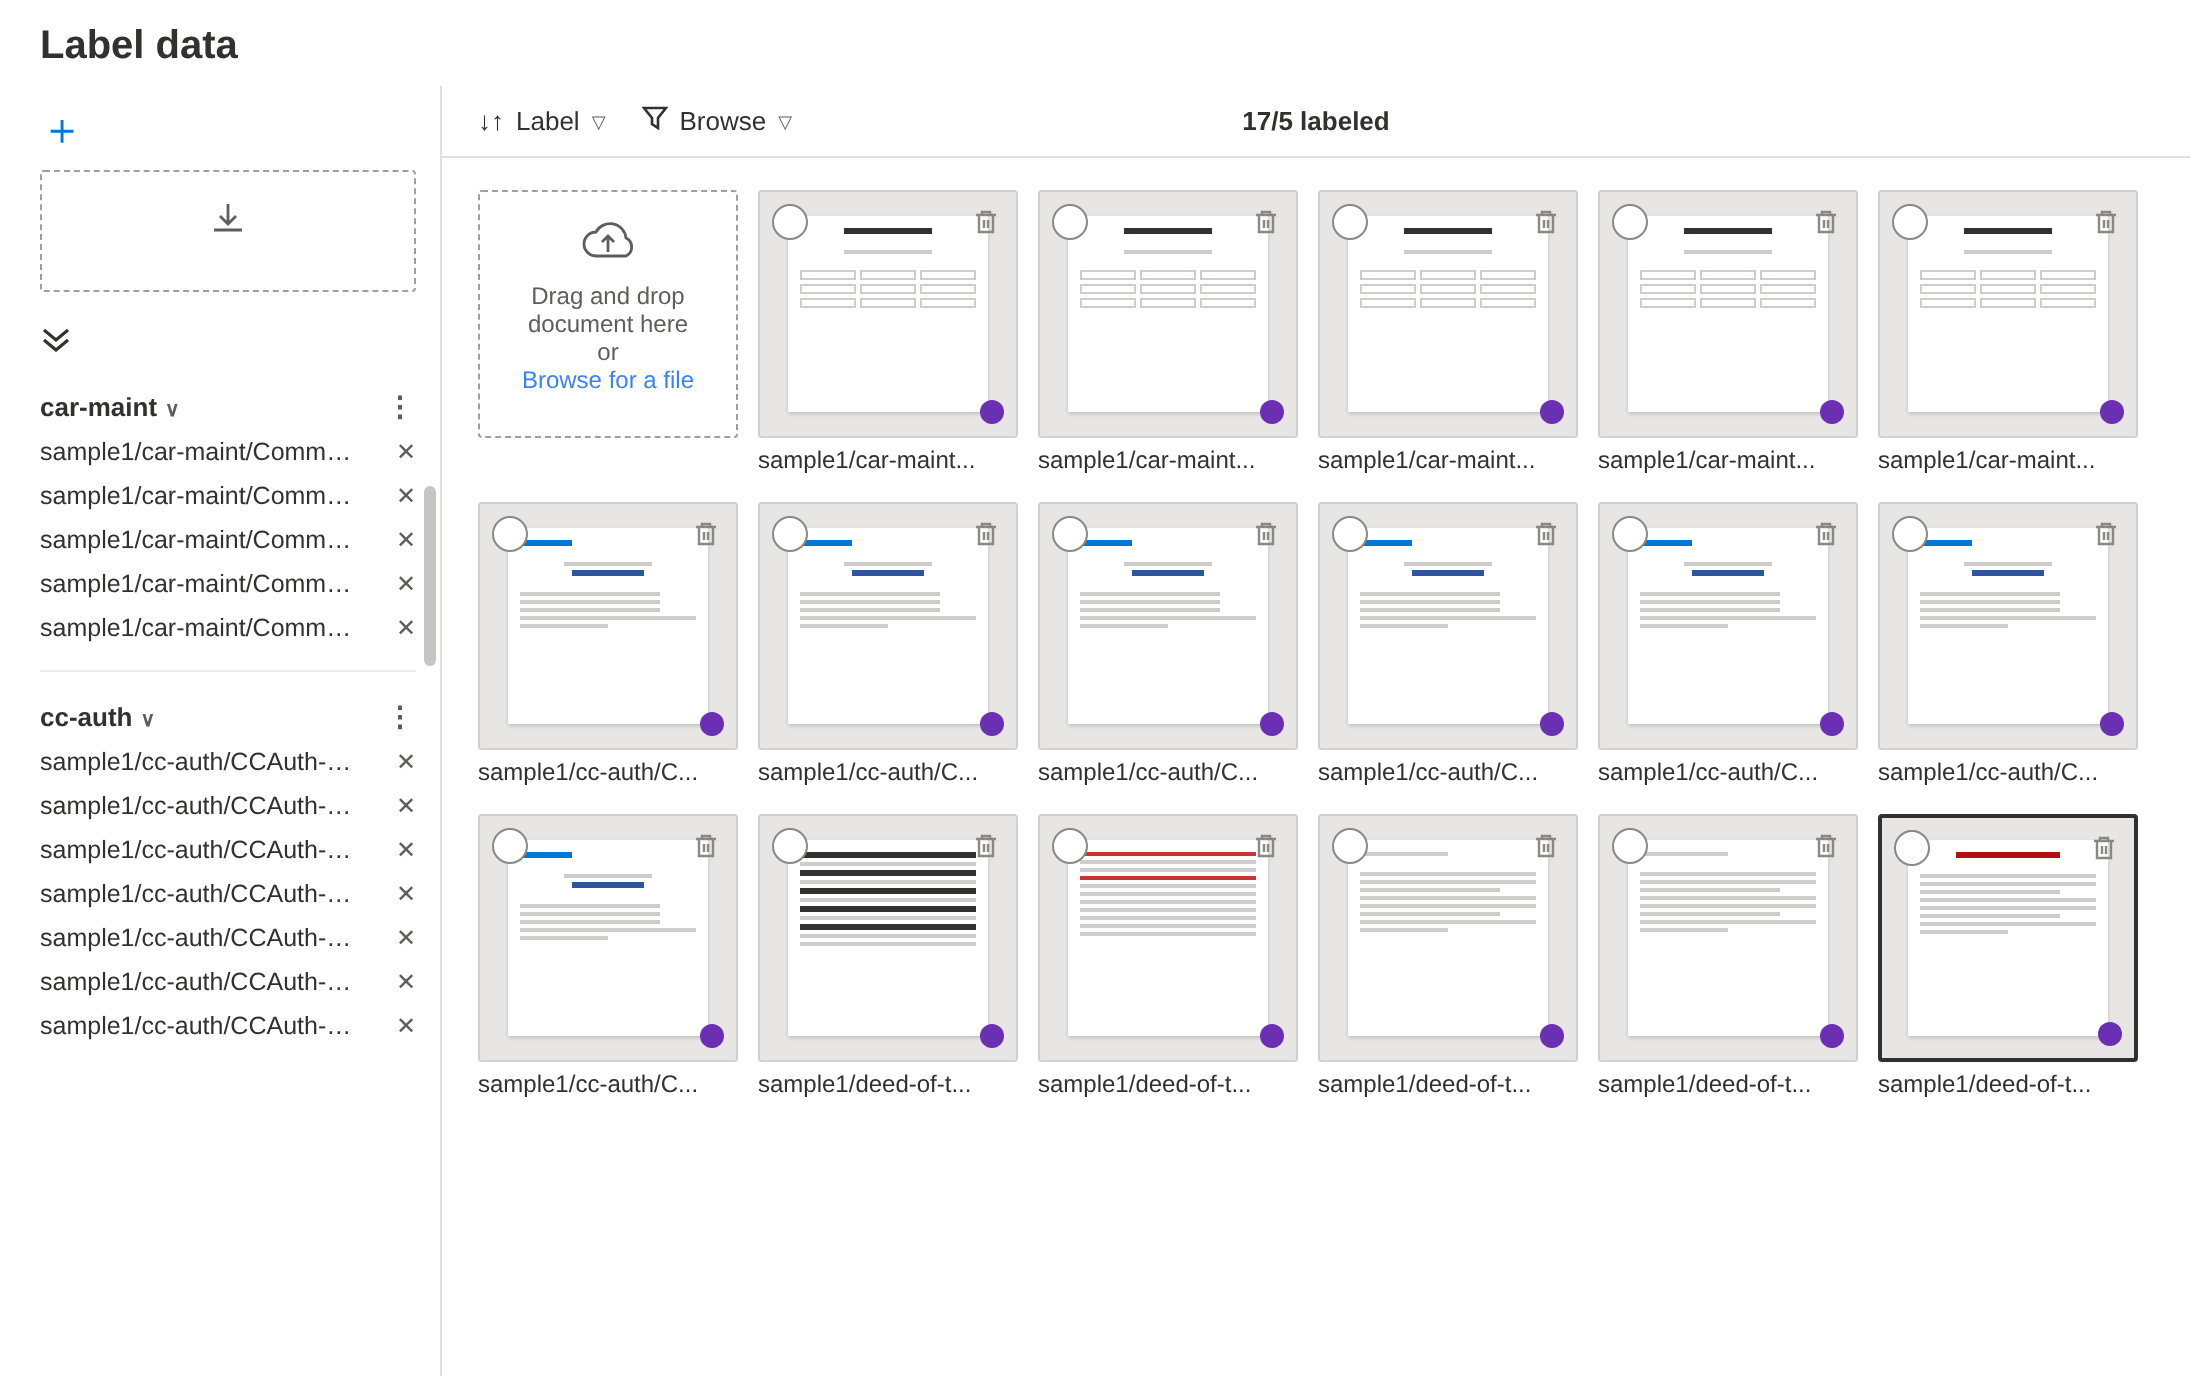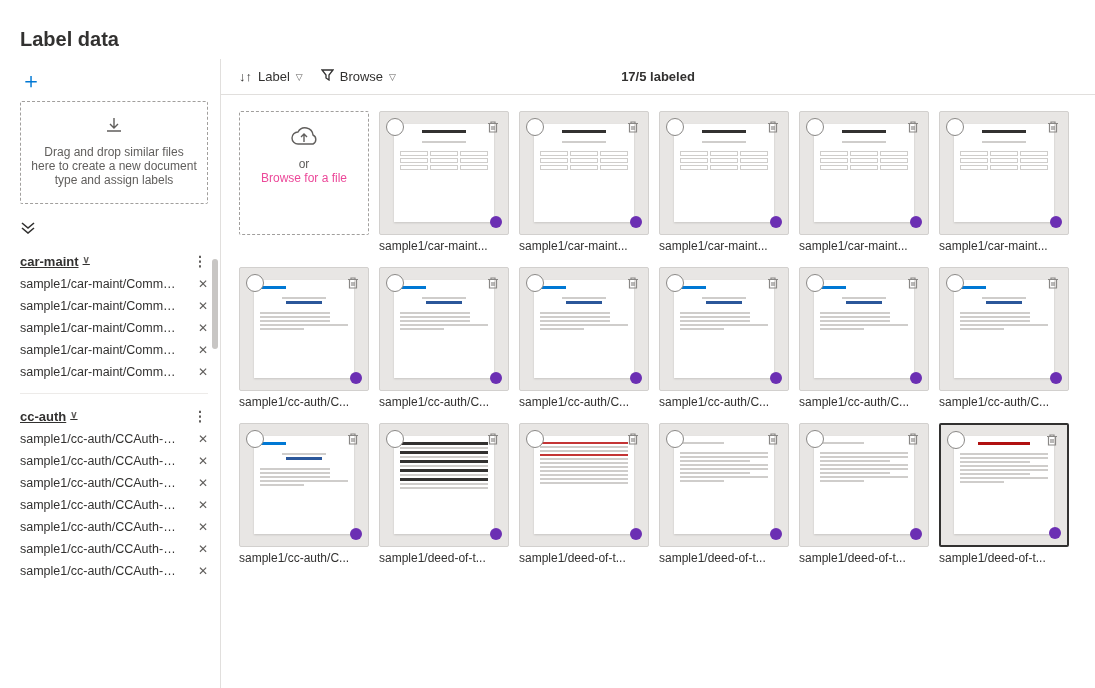--- a/index.html
+++ b/index.html
@@ -7,21 +7,21 @@
     margin: 0;
     font-family: "Segoe UI", -apple-system, sans-serif;
     font-size: 13px;
     color: #323130;
     background: #fff;
     width: 1095px;
     height: 688px;
     overflow: hidden;
   }
   .header {
-    padding: 28px 20px 8px;
+    padding: 12px 20px 8px;
   }
   .page-title {
     font-size: 20px;
     font-weight: 600;
     margin: 0;
   }
   .shell {
     display: flex;
     height: calc(100% - 42px);
   }
@@ -68,23 +68,22 @@
   }
   .group-header {
     display: flex;
     align-items: center;
     justify-content: space-between;
     font-weight: 600;
     padding: 6px 0 4px;
   }
   .group-name {
     display: flex;
-    align-items: flex-start;
+    align-items: flex-end;
     gap: 4px;
-    text-decoration: underline;
   }
   .chev { font-size: 10px; color: #605e5c; }
   .more-dots {
     color: #605e5c;
     font-size: 14px;
     letter-spacing: 1px;
     cursor: pointer;
   }
   .file-row {
     display: flex;
@@ -151,21 +150,21 @@
     height: 124px;
     text-align: center;
     padding: 14px 8px 10px;
     color: #605e5c;
     font-size: 12px;
   }
   .upload-card .cloud {
     margin-bottom: 6px;
   }
   .upload-card .cloud svg { width: 30px; height: 22px; }
-  .browse-link { color: #ec4899; cursor: pointer; }
+  .browse-link { color: #3b82f6; cursor: pointer; }
   .doc-card {
     width: 146px;
   }
   .thumb {
     position: relative;
     width: 130px;
     height: 124px;
     background: #e8e6e4;
     border: 1px solid #d2d0ce;
     border-radius: 2px;
@@ -237,21 +236,20 @@
 
 <div class="shell">
   <aside class="sidebar">
     <div class="plus-btn">＋</div>
     <div class="dropzone">
       <div class="dl-icon">
         <svg width="20" height="18" viewBox="0 0 20 18" fill="none" stroke="#605e5c" stroke-width="1.4">
           <path d="M10 2 V11 M6 8 L10 12 L14 8 M3 15 H17"></path>
         </svg>
       </div>
-      <div>Drag and drop similar files here to create a new document type and assign labels</div>
     </div>
     <div class="collapse-all">
       <svg width="16" height="14" viewBox="0 0 16 14" fill="none" stroke="#323130" stroke-width="1.6">
         <path d="M2 3 L8 8 L14 3 M2 8 L8 13 L14 8"></path>
       </svg>
     </div>
     <div id="groups-mount">
         <div class="group-header">
           <span class="group-name">
             <span>car-maint</span> 
@@ -337,20 +335,21 @@
       </div>
       <div class="status-center">17/5 labeled</div>
     </div>
 
     <div class="grid-wrap">
       <div class="grid" id="grid-mount">
           <div class="upload-card">
             <div class="cloud"><svg viewBox="0 0 30 22" fill="none" stroke="#605e5c" stroke-width="1.4">
                 <path d="M9 18 A6 6 0 0 1 9 6 A8 8 0 0 1 24 9 A5 5 0 0 1 24 18 H9 M15 8 V16 M12 11 L15 8 L18 11"></path>
               </svg></div>
+            <div>Drag and drop document here</div>
             <div>or</div>
             <div class="browse-link">Browse for a file</div>
           </div>
           <div class="doc-card">
             <div class="thumb">
     <div class="page">
                 <div class="ln hd sh" style="margin:0 auto"></div>
                 <div class="ln sp"></div>
                 <div class="ln sh" style="margin:0 auto"></div>
                 <div class="ln sp"></div>

